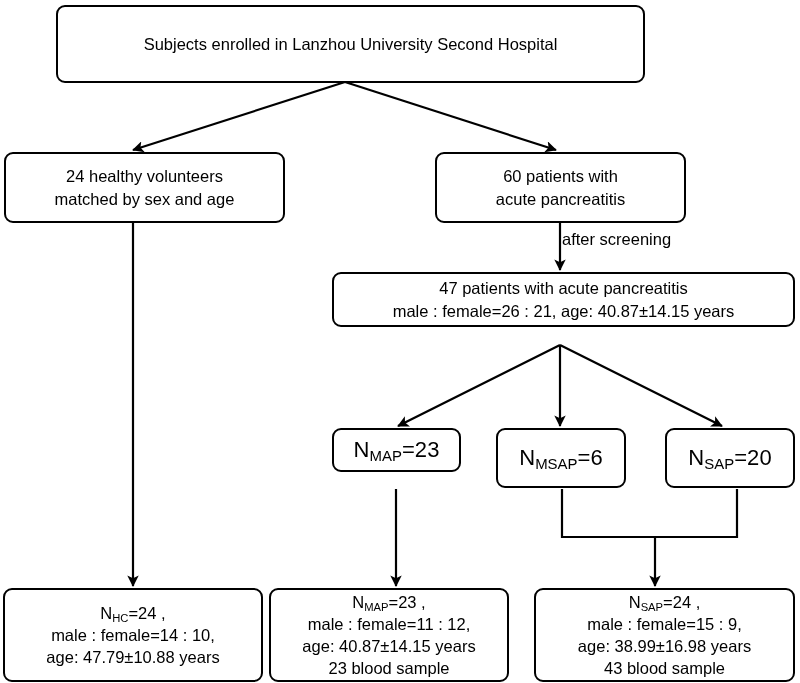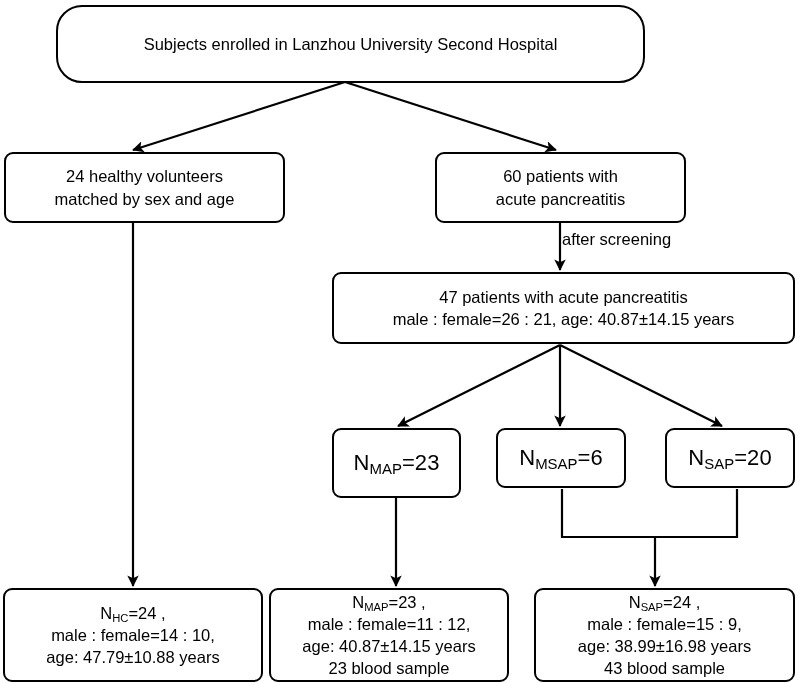--- a/index.html
+++ b/index.html
@@ -59,25 +59,25 @@
     position: absolute;
     font-family: "Liberation Sans", sans-serif;
     font-size: 16.5px;
     color: #000000;
     white-space: nowrap;
     z-index: 3;
     background: transparent;
   }
 
   
-  #node-root      { left: 56px;  top: 5px;   width: 589px; height: 78px; border-radius: 26px; }
+  #node-root      { left: 56px;  top: 5px;   width: 589px; height: 78px; }
   #node-healthy   { left: 4px;   top: 152px; width: 281px; height: 71px; }
   #node-ap60      { left: 435px; top: 152px; width: 251px; height: 71px; }
-  #node-ap47      { left: 332px; top: 272px; width: 463px; height: 72px; }
-  #node-map       { left: 332px; top: 428px; width: 129px; height: 70px; text-align: right; }
+  #node-ap47      { left: 332px; top: 272px; width: 463px; height: 55px; }
+  #node-map       { left: 332px; top: 428px; width: 129px; height: 44px; text-align: right; }
   #node-msap      { left: 496px; top: 428px; width: 130px; height: 60px; }
   #node-sap       { left: 665px; top: 428px; width: 130px; height: 60px; }
   #node-out-hc    { left: 3px;   top: 588px; width: 260px; height: 94px; }
   #node-out-map   { left: 269px; top: 588px; width: 240px; height: 94px; }
   #node-out-sap   { left: 534px; top: 588px; width: 261px; height: 94px; }
 
   #label-screening { left: 562px; top: 230px; }
 </style>
 </head>
 <body>

